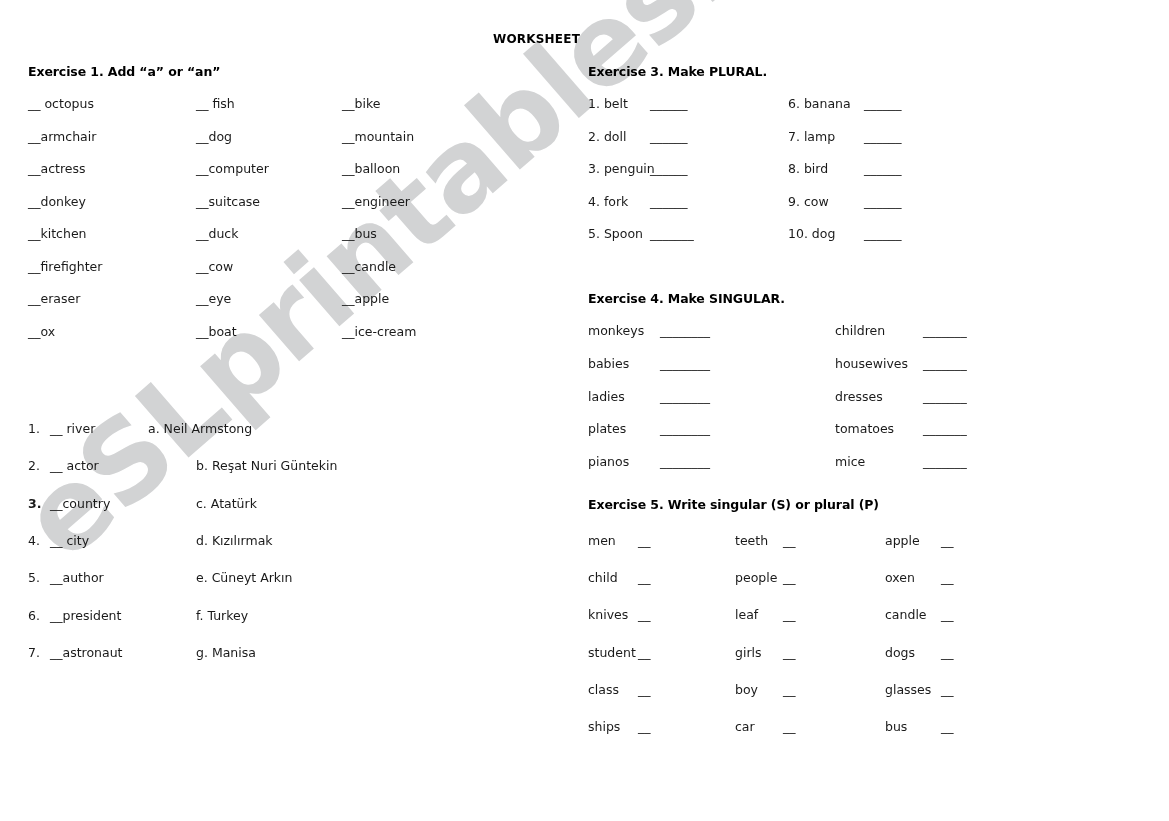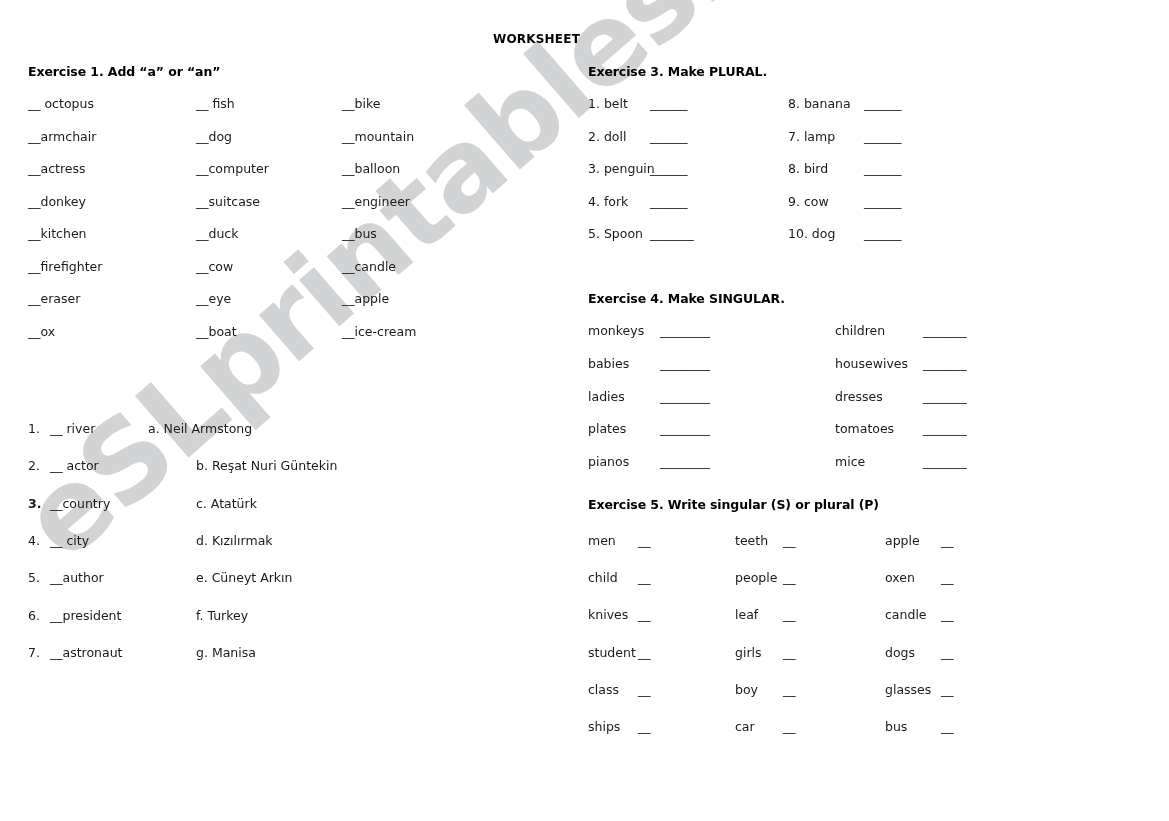--- a/index.html
+++ b/index.html
@@ -176,21 +176,21 @@
           <span class="item" style="position: absolute; left: 0px;">4. fork</span>
           <span class="item" style="position: absolute; left: 62px;">______</span>
         </div>
         <div style="position: absolute; left: 0px; top: 130px;">
           <span class="item" style="position: absolute; left: 0px;">5. Spoon</span>
           <span class="item" style="position: absolute; left: 62px;">_______</span>
         </div>
       </div>
     <div class="abs" id="ex3-col2" style="left:788px; top:96px;">
         <div style="position: absolute; left: 0px; top: 0px;">
-          <span class="item" style="position: absolute; left: 0px;">8. banana</span>
+          <span class="item" style="position: absolute; left: 0px;">6. banana</span>
           <span class="item" style="position: absolute; left: 76px;">______</span>
         </div>
         <div style="position: absolute; left: 0px; top: 32.5px;">
           <span class="item" style="position: absolute; left: 0px;">7. lamp</span>
           <span class="item" style="position: absolute; left: 76px;">______</span>
         </div>
         <div style="position: absolute; left: 0px; top: 65px;">
           <span class="item" style="position: absolute; left: 0px;">8. bird</span>
           <span class="item" style="position: absolute; left: 76px;">______</span>
         </div>

